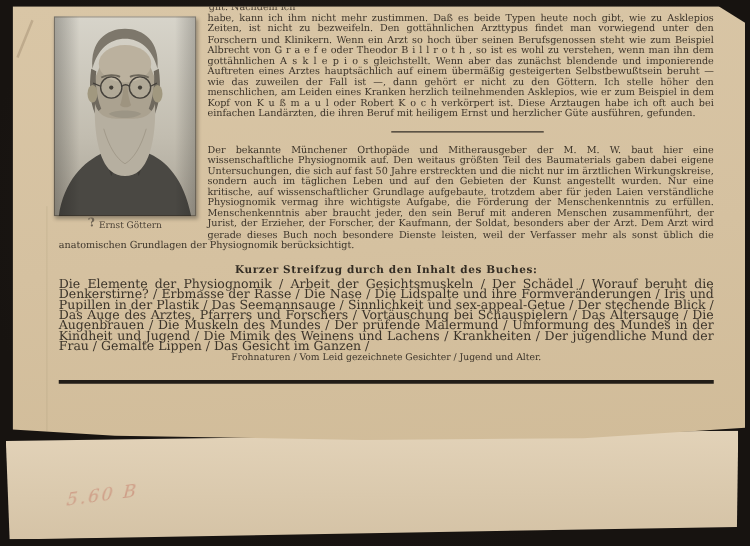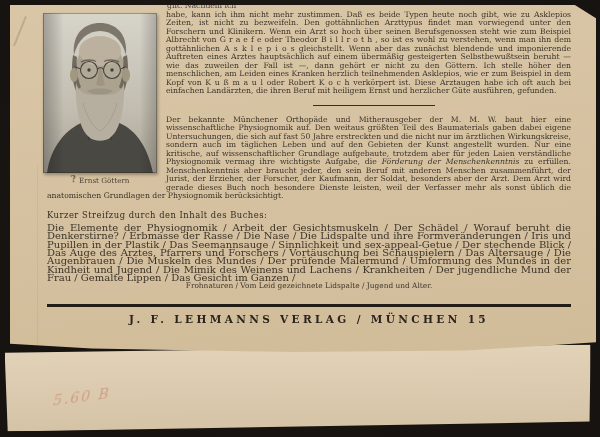--- a/index.html
+++ b/index.html
@@ -45,24 +45,24 @@
   .photo-fig { float:left; width:118px; margin:2px 7px 3px -6px; }
   .photo {
     display:block; width:114px; height:160px; margin:0 auto;
     box-shadow:1px 2px 3px rgba(0,0,0,.3);
   }
   .photo-caption { text-align:center; font-size:7.2px; margin-top:3px; color:#4a4136; }
   .caption-mark { display:inline-block; transform:rotate(-10deg) translateY(-1px);
     font-size:9.5px; color:#6e6354; margin-right:3px; font-weight:bold; }
 
   .para { margin:0; }
-  .italic { font-style:italic; }
+  .italic { }
   .divider { width:122px; height:1.5px; background:#352f27; margin:9px 0 10px 266px; }
 
-  .toc-heading { clear:both; text-align:left; font-weight:normal; font-size:8.4px;
+  .toc-heading { clear:both; text-align:center; font-weight:bold; font-size:8.4px;
     letter-spacing:.5px; margin-top:10px; color:#332c23; }
   .toc-main { margin-top:5px; font-size:10px; line-height:8.35px; text-align:justify; }
   .toc-last { text-align:center; font-size:7.4px; line-height:8.35px; }
 
   .rule { height:3px; background:#221d17; margin-top:13px; }
   .publisher { text-align:center; font-weight:bold; font-size:10.5px;
     letter-spacing:.32em; margin-top:8px; color:#2a241d; white-space:nowrap; }
 </style>
 </head>
 <body>
@@ -131,21 +131,20 @@
       </figure>
 
       <p class="para">habe, kann ich ihm nicht mehr zustimmen. Daß es beide Typen heute noch gibt, wie zu Asklepios Zeiten, ist nicht zu bezweifeln. Den gottähnlichen Arzttypus findet man vorwiegend unter den Forschern und Klinikern. Wenn ein Arzt so hoch über seinen Berufsgenossen steht wie zum Beispiel Albrecht von G r a e f e oder Theodor B i l l r o t h , so ist es wohl zu verstehen, wenn man ihn dem gottähnlichen A s k l e p i o s gleichstellt. Wenn aber das zunächst blendende und imponierende Auftreten eines Arztes hauptsächlich auf einem übermäßig gesteigerten Selbstbewußtsein beruht — wie das zuweilen der Fall ist —, dann gehört er nicht zu den Göttern. Ich stelle höher den menschlichen, am Leiden eines Kranken herzlich teilnehmenden Asklepios, wie er zum Beispiel in dem Kopf von K u ß m a u l oder Robert K o c h verkörpert ist. Diese Arztaugen habe ich oft auch bei einfachen Landärzten, die ihren Beruf mit heiligem Ernst und herzlicher Güte ausführen, gefunden.</p>
 
       <div class="divider"></div>
 
       <p class="para"><span>Der bekannte Münchener Orthopäde und Mitherausgeber der M. M. W. baut hier eine wissenschaftliche Physiognomik auf. Den weitaus größten Teil des Baumaterials gaben dabei eigene Untersuchungen, die sich auf fast 50 Jahre erstreckten und die nicht nur im ärztlichen Wirkungskreise, sondern auch im täglichen Leben und auf den Gebieten der Kunst angestellt wurden. Nur eine kritische, auf wissenschaftlicher Grundlage aufgebaute, trotzdem aber für jeden Laien verständliche Physiognomik vermag ihre wichtigste Aufgabe, die </span><span class="italic">Förderung der Menschenkenntnis</span><span> zu erfüllen. Menschenkenntnis aber braucht jeder, den sein Beruf mit anderen Menschen zusammenführt, der Jurist, der Erzieher, der Forscher, der Kaufmann, der Soldat, besonders aber der Arzt. Dem Arzt wird gerade dieses Buch noch besondere Dienste leisten, weil der Verfasser mehr als sonst üblich die anatomischen Grundlagen der Physiognomik berücksichtigt.</span></p>
 
       <div class="toc-heading">Kurzer Streifzug durch den Inhalt des Buches:</div>
       <div class="toc-main">Die Elemente der Physiognomik / Arbeit der Gesichtsmuskeln / Der Schädel / Worauf beruht die Denkerstirne? / Erbmasse der Rasse / Die Nase / Die Lidspalte und ihre Formveränderungen / Iris und Pupillen in der Plastik / Das Seemannsauge / Sinnlichkeit und sex-appeal-Getue / Der stechende Blick / Das Auge des Arztes, Pfarrers und Forschers / Vortäuschung bei Schauspielern / Das Altersauge / Die Augenbrauen / Die Muskeln des Mundes / Der prüfende Malermund / Umformung des Mundes in der Kindheit und Jugend / Die Mimik des Weinens und Lachens / Krankheiten / Der jugendliche Mund der Frau / Gemalte Lippen / Das Gesicht im Ganzen /</div>
-      <div class="toc-last">Frohnaturen / Vom Leid gezeichnete Lidspalte / Jugend und Alter.</div>
+      <div class="toc-last">Frohnaturen / Vom Leid gezeichnete Gesichter / Jugend und Alter.</div>
 
       <div class="rule"></div>
-      <div class="publisher">J. F. LEHMANNS VERLAG / MÜNCHEN 15</div>
 
     </div>
   </div>
 
 </div>
 
 </body></html>

